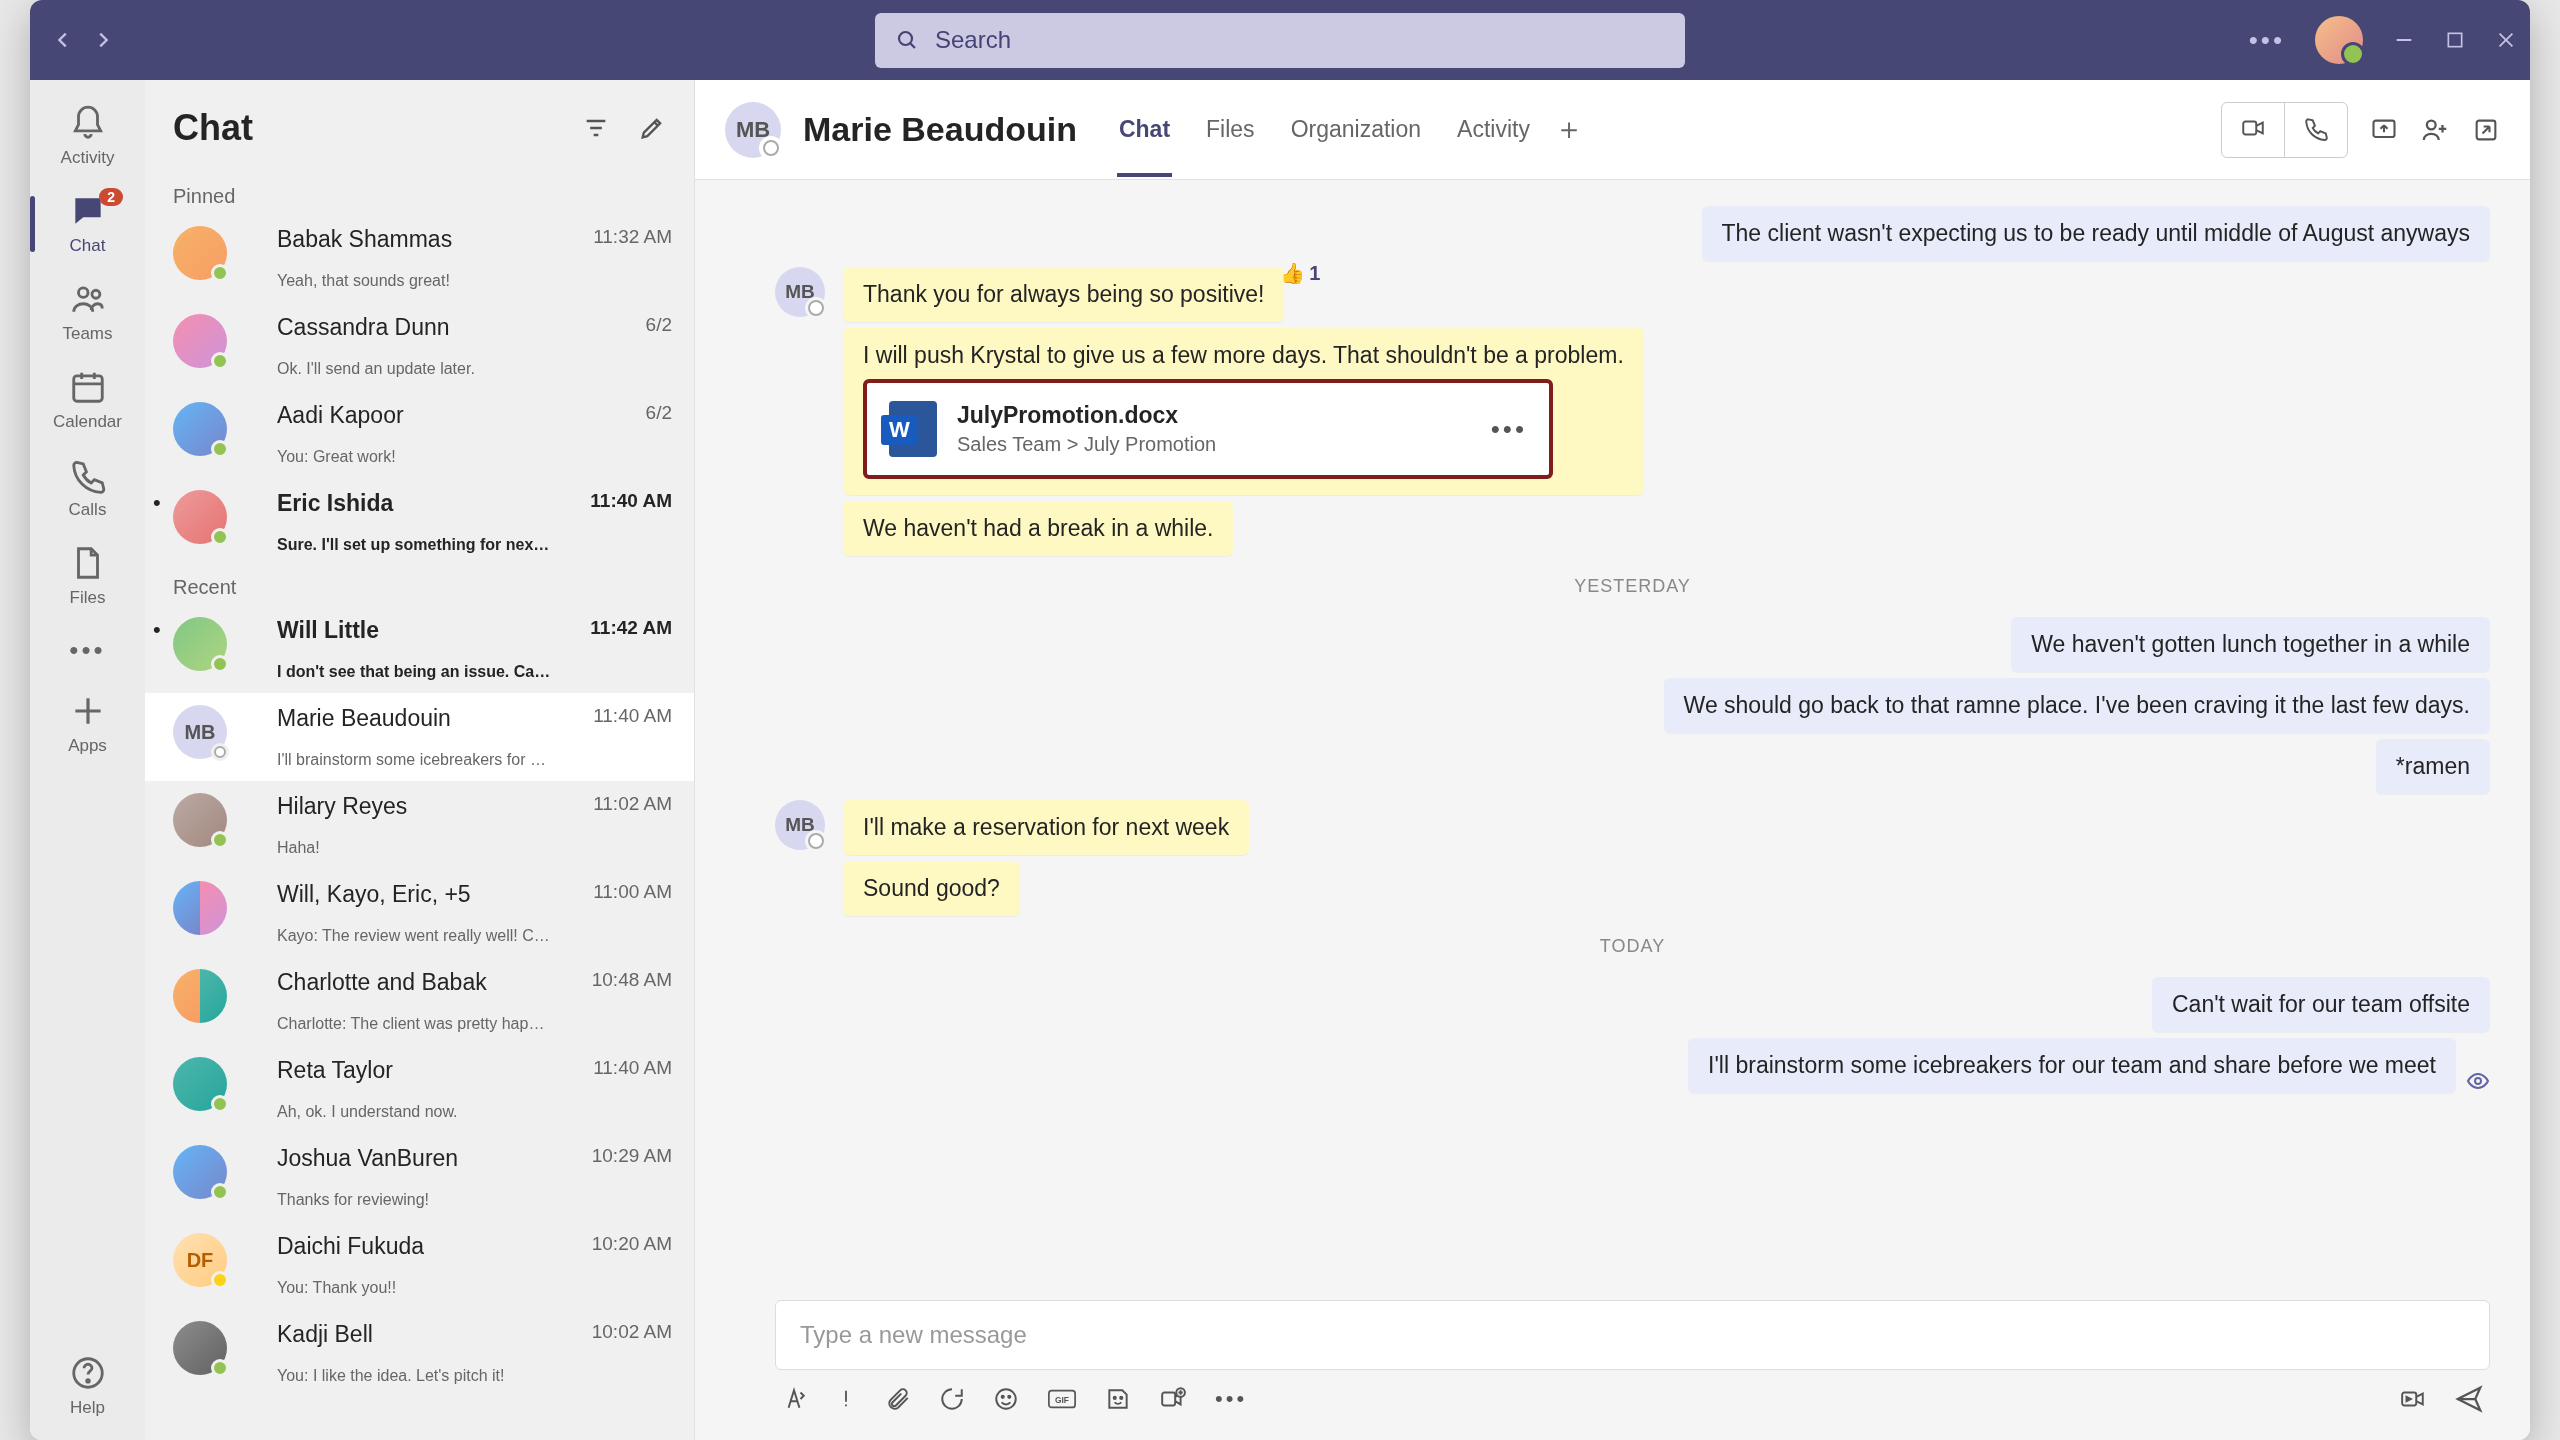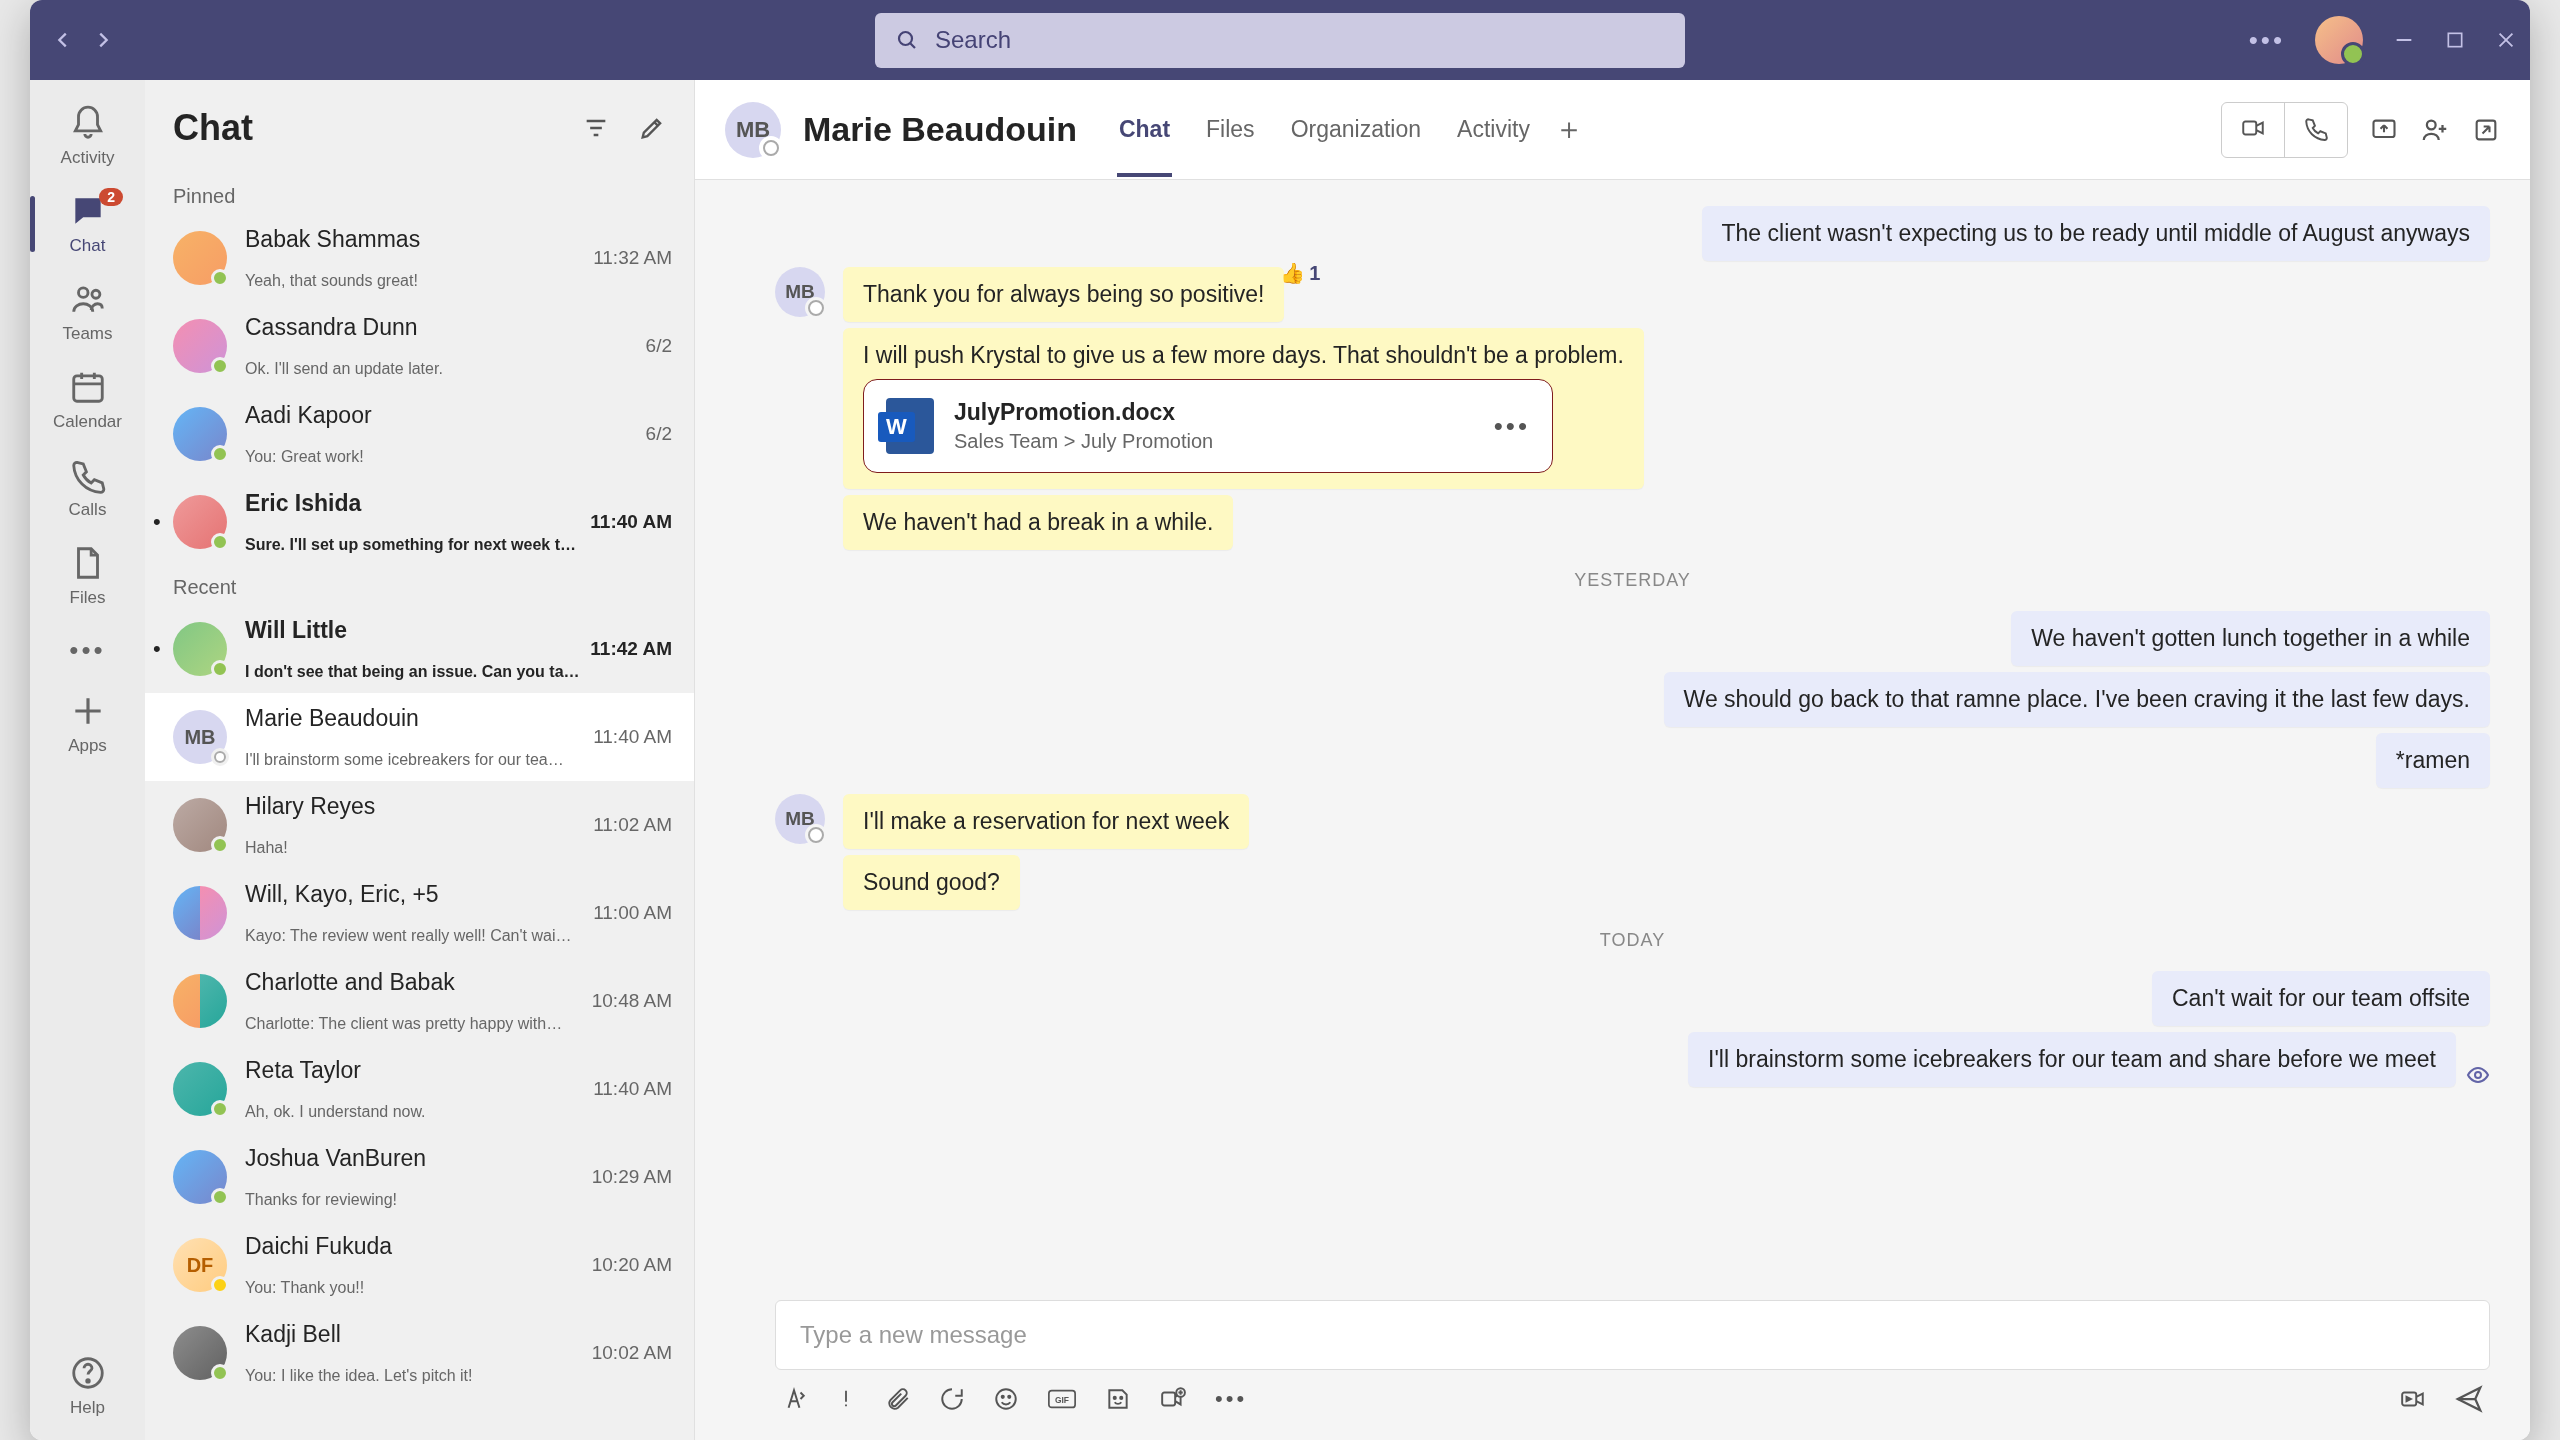--- a/index.html
+++ b/index.html
@@ -25,21 +25,21 @@
 .rail-badge { position:absolute; top:8px; right:22px; background:#cc4a31; color:#fff; border-radius:14px; font-size:14px; padding:1px 8px; font-weight:600; }
 .rail-spacer { flex:1; }
 
 .chatlist { width: 550px; background: #f0f0f0; display: flex; flex-direction: column; border-right: 1px solid #e0e0e0; }
 .chatlist-header { height: 95px; display: flex; align-items: center; padding: 0 28px; }
 .chatlist-header h1 { font-size: 36px; font-weight: 700; color: #242424; }
 .chatlist-header-icons { margin-left: auto; display:flex; gap: 28px; color:#555; }
 .chatlist-header-icons svg { cursor:pointer; }
 .chatlist-body { flex:1; overflow-y: auto; }
 .section-label { font-size: 20px; color: #666; padding: 10px 28px 6px; }
-.chatitem { display: flex; align-items: center; padding: 12px 22px 12px 28px; cursor: pointer; position: relative; }
+.chatitem { display: flex; align-items: flex-start; padding: 12px 22px 12px 28px; cursor: pointer; position: relative; gap: 32px; }
 .chatitem.unread::before { content:"•"; position:absolute; left:8px; color:#242424; font-size:22px; }
 .chatitem.selected { background: #fff; }
 .chatitem-avatar { width: 54px; height: 54px; border-radius: 50%; flex-shrink:0; position: relative; display:flex; align-items:center; justify-content:center; font-weight:600; color:#fff; font-size:20px; }
 .presence-dot { position:absolute; bottom:-2px; right:-2px; width:18px; height:18px; border-radius:50%; border:3px solid #f0f0f0; }
 .chatitem-text { margin-left: 18px; flex:1; min-width:0; }
 .chatitem-name { font-size: 23px; color:#242424; white-space:nowrap; overflow:hidden; text-overflow:ellipsis; }
 .chatitem-preview { font-size: 16px; color:#666; white-space:nowrap; overflow:hidden; text-overflow:ellipsis; margin-top:19px; }
 .chatitem.unread .chatitem-name, .chatitem.unread .chatitem-preview { font-weight:700; color:#242424; }
 .chatitem-time { font-size: 19px; color:#666; margin-left:8px; white-space:nowrap; }
 .chatitem.unread .chatitem-time { font-weight:700; color:#242424; }
@@ -63,21 +63,21 @@
 .msg-row.mine { justify-content:flex-end; }
 .msg-row.theirs { justify-content:flex-start; }
 .msg-avatar { width:50px; height:50px; border-radius:50%; background:#d7d7f0; color:#555; display:flex; align-items:center; justify-content:center; font-weight:700; font-size:19px; margin-right:18px; position:relative; flex-shrink:0; align-self:flex-start; }
 .msg-avatar::after{ content:""; position:absolute; bottom:-2px; right:-2px; width:16px;height:16px;border:3px solid #f5f5f5; border-radius:50%; background:#fff; outline:2px solid #aaa; outline-offset:-5px;}
 .msg-stack { display:flex; flex-direction:column; gap:6px; max-width: 72%; }
 .bubble { background:#fef9c3; border-radius:6px; padding: 14px 20px; font-size:23px; color:#242424; box-shadow: 0 1px 1px rgba(0,0,0,0.04); width:fit-content; }
 .mine .bubble { background:#e8ebfa; }
 .bubble.reaction-after { position:relative; }
 .reaction { position:absolute; top:-6px; right:-36px; display:flex; align-items:center; gap:4px; font-size:20px; }
 .reaction span.count { color:#464775; font-weight:600; font-size:20px; }
-.file-card { margin-top:10px; background:#fff; border:1px solid #7f1d1d; border-radius:14px; padding:18px 22px; display:flex; align-items:center; gap:20px; width: 690px; }
+.file-card { margin-top:10px; background:#fff; border:4px solid #7f1d1d; border-radius:6px; padding:18px 22px; display:flex; align-items:center; gap:20px; width: 690px; }
 .file-icon { width:48px; height:56px; background:linear-gradient(#2b579a,#2b579a); border-radius:4px; position:relative; }
 .file-icon::before { content:"W"; position:absolute; left:-8px; top:14px; background:#185abd; color:#fff; font-weight:700; font-size:22px; padding:2px 8px; border-radius:3px; }
 .file-meta-name { font-size:23px; font-weight:600; color:#242424; }
 .file-meta-path { font-size:20px; color:#666; margin-top:4px; }
 .file-card-more { margin-left:auto; font-size:26px; color:#555; cursor:pointer; letter-spacing:3px; }
 .seen-eye { color:#6264a7; margin-left:10px; align-self:flex-end; }
 
 .composer-wrap { padding: 0 40px 26px 80px; }
 .composer { background:#fff; border:1px solid #ddd; border-radius:6px; padding: 20px 24px; font-size:24px; color:#999; cursor:text; }
 .composer-toolbar { display:flex; align-items:center; gap:28px; padding: 14px 6px 0; color:#555; }

